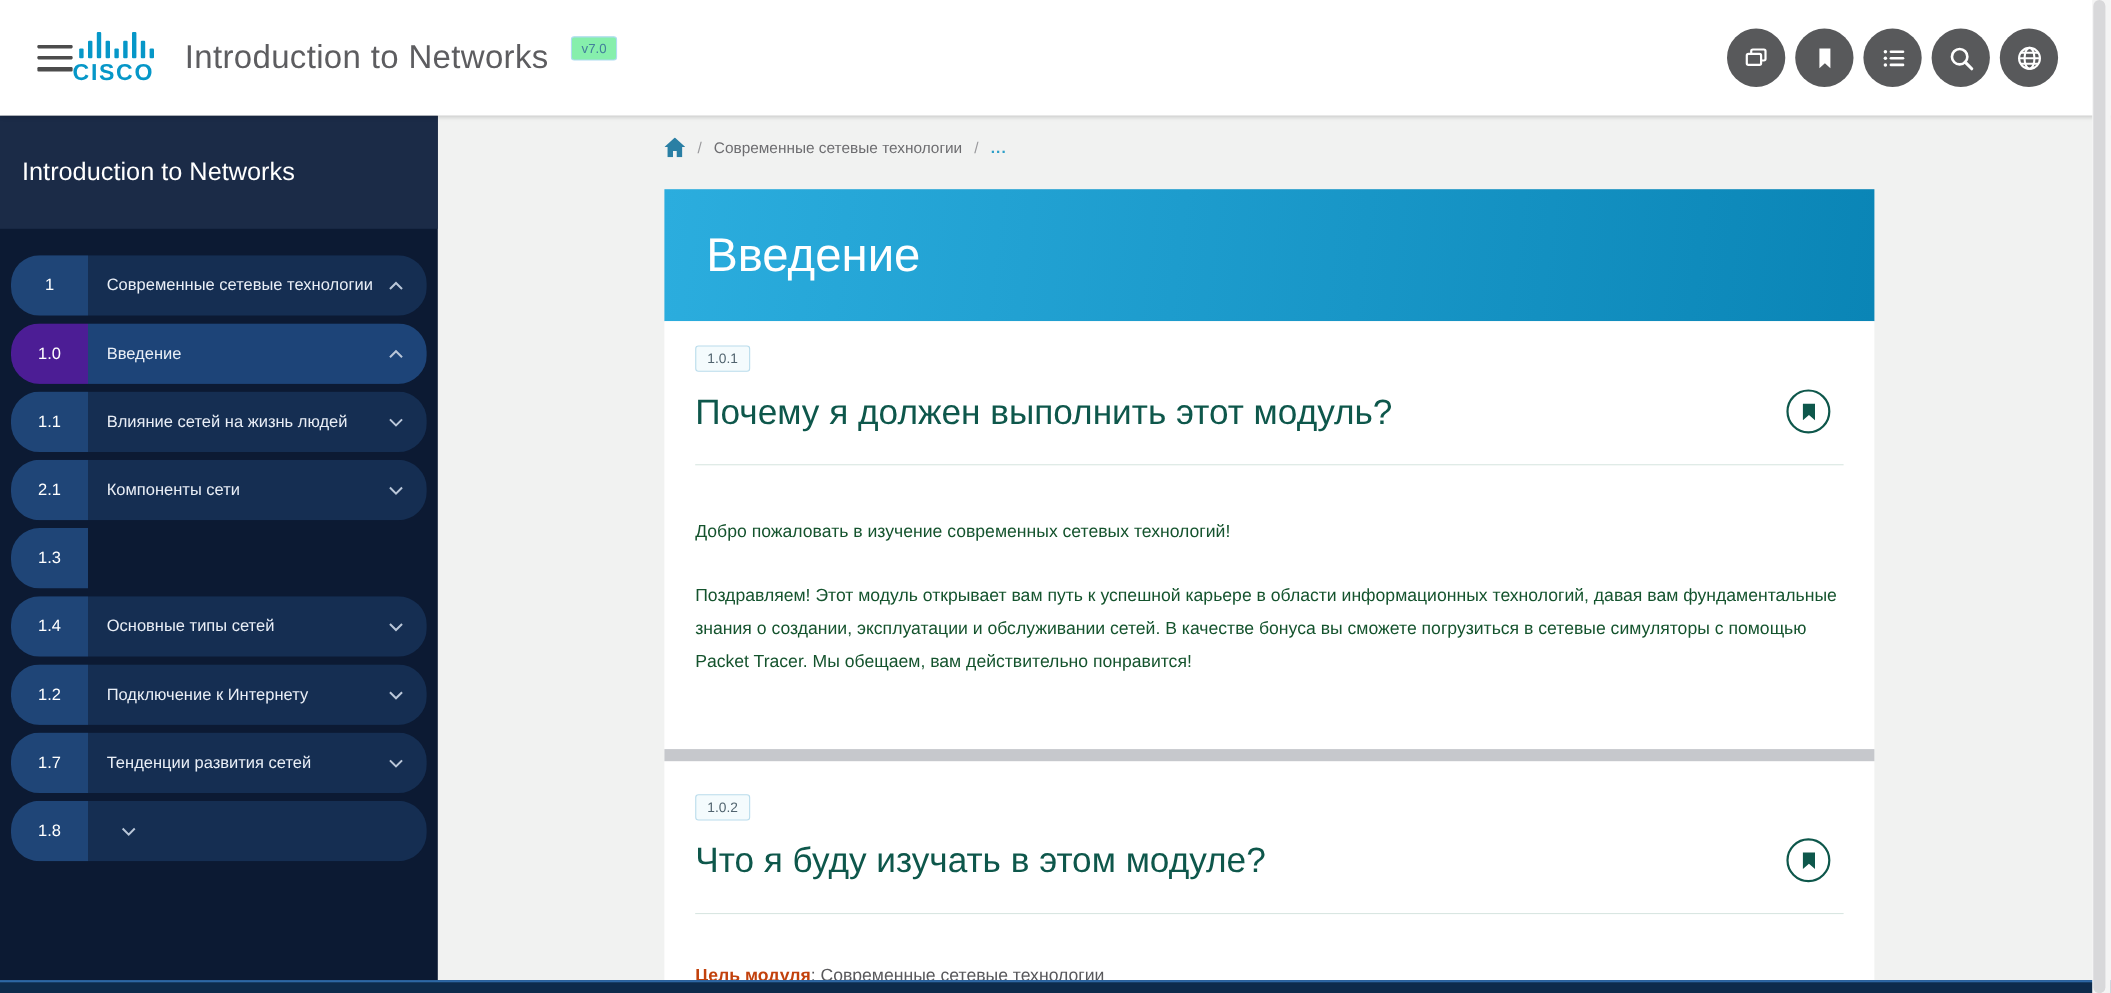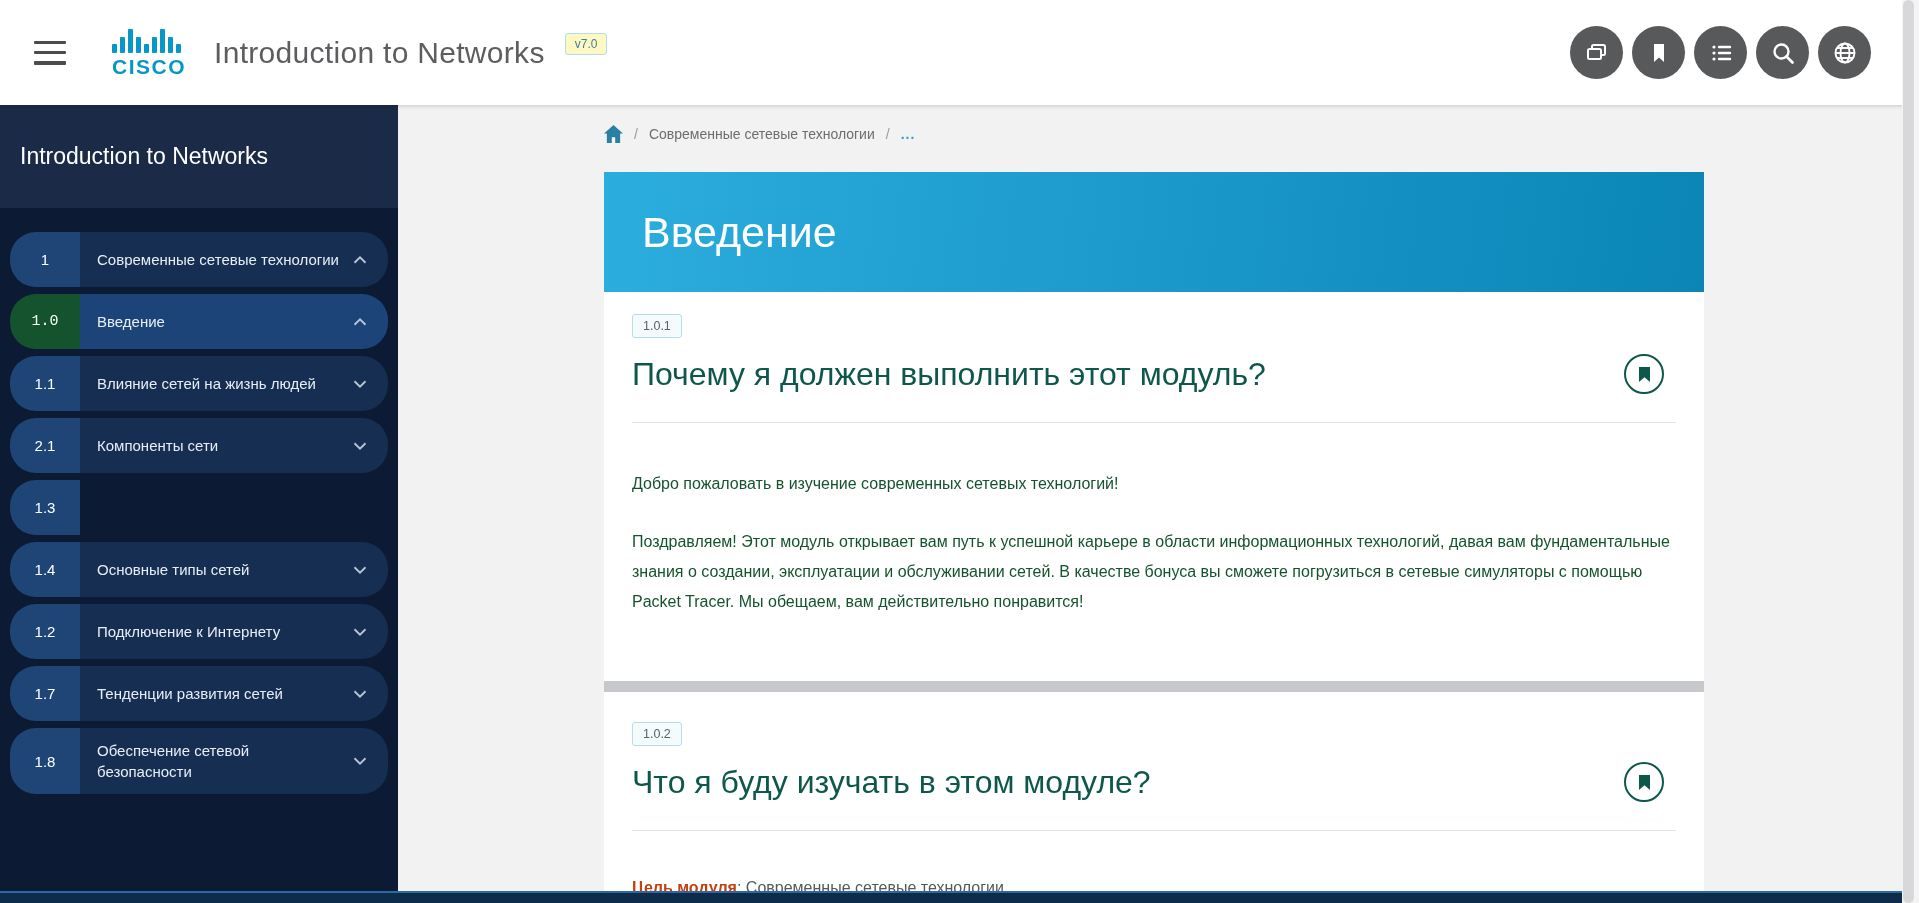--- a/index.html
+++ b/index.html
@@ -4,42 +4,42 @@
 <style>
   * { margin:0; padding:0; box-sizing:border-box; }
   html,body { width:1919px; height:903px; overflow:hidden; }
   body { position:relative; background:#f1f2f1; font-family:"Liberation Sans", sans-serif; }
 
   
   .app-header { position:absolute; top:0; left:0; width:1919px; height:105px; background:#ffffff;
     box-shadow:0 1px 4px rgba(0,0,0,.18); display:flex; align-items:center; z-index:5; }
   .hamburger { margin-left:34px; width:32px; height:24px; display:flex; flex-direction:column; justify-content:space-between; cursor:pointer; }
   .hamburger span { display:block; height:3.5px; background:#4c4c4c; border-radius:1px; }
-  .cisco-logo { margin-left:46px; display:flex; flex-direction:column; align-items:flex-start; }
+  .cisco-logo { display:flex; flex-direction:column; align-items:flex-end; }
   .cisco-bars { display:flex; align-items:flex-end; gap:3.5px; height:26px; margin-bottom:2px; }
   .cisco-bars i { display:block; width:4.5px; background:#0697c8; border-radius:1px; }
   .cisco-word { color:#0697c8; font-size:21px; font-weight:bold; letter-spacing:1.5px; }
   .app-title { margin-left:28px; font-size:30px; color:#5d5d60; letter-spacing:.3px; }
   .ver-badge { margin-left:20px; position:relative; top:-9px; font-size:12px; color:#43809c;
-    background:#fef9c3; border:1px solid #aedcf0; border-radius:3px; padding:3px 9px; }
+    background:#86efac; border:1px solid #aedcf0; border-radius:3px; padding:3px 9px; }
   .hdr-icons { margin-left:auto; margin-right:48px; display:flex; gap:9px; }
   .hdr-icon { width:53px; height:53px; border-radius:50%; background:#58595b; display:flex;
     align-items:center; justify-content:center; cursor:pointer; }
   .hdr-icon svg { width:28px; height:28px; }
 
   
   .sidebar { position:absolute; top:105px; left:0; width:398px; height:798px; background:#0c1a33; z-index:4; overflow:hidden; }
   .sidebar-head { height:103px; background:#1b2b47; display:flex; align-items:center; padding:0 20px; }
   .sidebar-title { color:#ffffff; font-size:23px; font-weight:400; }
   .nav { padding:24px 10px 0 10px; }
   .nav-row { display:flex; border-radius:26px; overflow:hidden; margin-bottom:7px; min-height:55px; cursor:pointer; }
   .nav-num { flex:0 0 70px; background:#1f4577; color:#ffffff; display:flex; align-items:center; justify-content:center; font-size:15px; }
   .nav-body { flex:1; background:#152e52; display:flex; align-items:center; padding:12px 16px 12px 17px; }
   .nav-label { flex:1; color:#e9eef6; font-size:15px; line-height:21px; }
-  .nav-row.active .nav-num { background:#14532d;font-family:Liberation Mono, monospace; }
+  .nav-row.active .nav-num { background:#4c1d95; }
   .nav-row.active .nav-body { background:#1d4478; }
   .chev { flex:0 0 24px; margin-left:8px; display:flex; align-items:center; justify-content:center; }
   .chev svg { width:22px; height:22px; stroke:#b9c6d8; stroke-width:2; fill:none; }
 
   
   .main { position:absolute; top:105px; left:398px; width:1521px; height:798px; }
   .breadcrumb { position:absolute; top:20px; left:206px; display:flex; align-items:center; gap:11px;
     font-size:14px; color:#6d6d70; }
   .breadcrumb .sep { color:#9a9a9d; }
   .bc-more { color:#2d9fc8; font-weight:bold; cursor:pointer; letter-spacing:1px; }
@@ -231,21 +231,20 @@
             <svg viewBox="0 0 24 24">
               <path d="M6 9 L12 15 L18 9"></path>
             </svg>
           </span>
       </div>
     </div>
 
     <div class="nav-row">
       <div class="nav-num">1.8</div>
       <div class="nav-body">
-        <span class="nav-label">Обеспечение сетевой безопасности</span>
         <span class="chev">
             <svg viewBox="0 0 24 24">
               <path d="M6 9 L12 15 L18 9"></path>
             </svg>
           </span>
       </div>
     </div>
 
   </nav>
 </aside>

